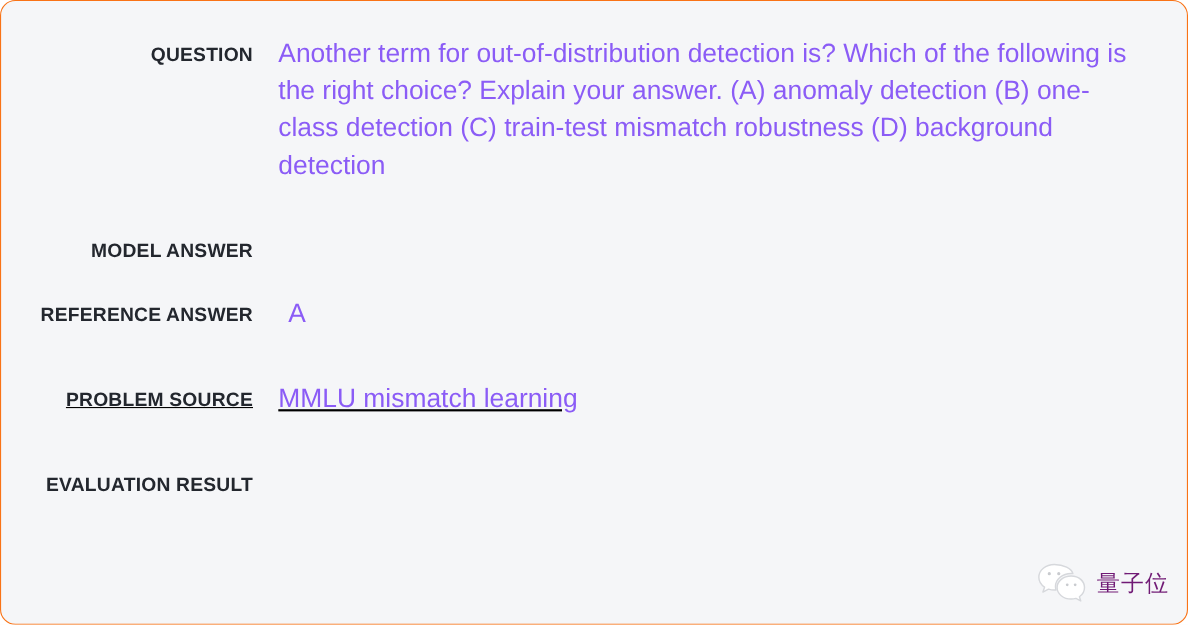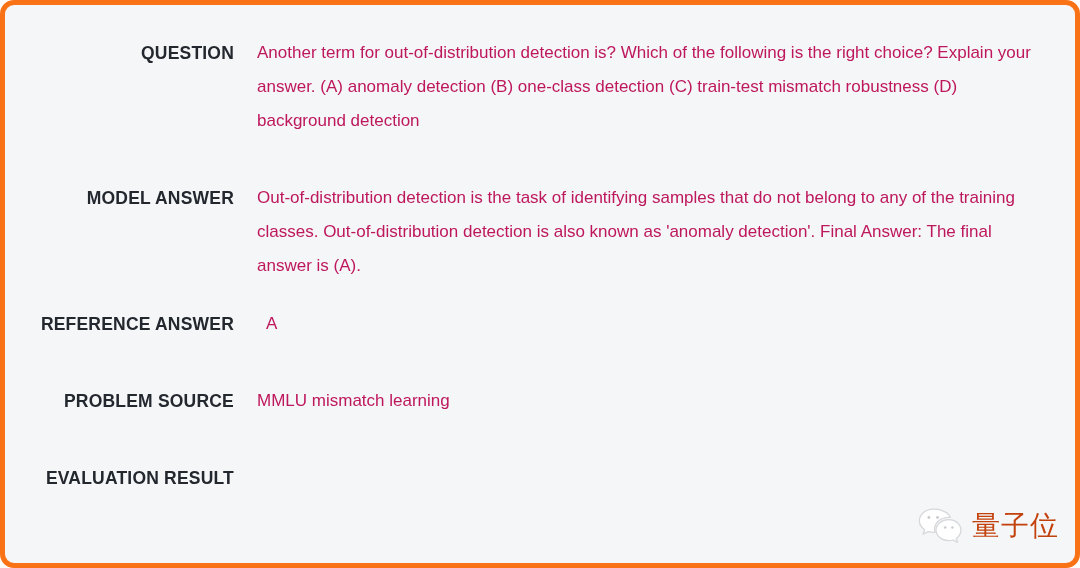--- a/index.html
+++ b/index.html
@@ -13,21 +13,21 @@
     font-family: "Liberation Sans", sans-serif;
     overflow: hidden;
   }
 
   .card {
     position: relative;
     box-sizing: border-box;
     width: 1080px;
     height: 568px;
     background: #f5f6f8;
-    border: 5px solid #f97316;
+    border: 1px solid #f97316;
     border-radius: 14px;
     overflow: hidden;
   }
 
   .rows {
     position: absolute;
     left: 0;
     top: 0;
     width: 1080px;
     padding-top: 31px;
@@ -50,73 +50,72 @@
     letter-spacing: 0.2px;
     color: #23272e;
     line-height: 34px;
     white-space: nowrap;
   }
 
   .row-value {
     flex: 1 1 auto;
     box-sizing: border-box;
     padding-right: 40px;
-    font-size: 17px;
+    font-size: 24px;
     font-weight: normal;
-    color: #be185d;
+    color: #8b5cf6;
     line-height: 34px;
     white-space: pre-wrap;
   }
 
   
   .row.question     { margin-bottom: 0; }
   .row.model        { margin-top: 43px; justify-content: space-between; }
   .row.reference    { margin-top: 24px; }
   .row.reference .row-value { padding-left: 9px; }
-  .row.source       { margin-top: 43px; }
+  .row.source       { margin-top: 43px; text-decoration: underline; }
   .row.result       { margin-top: 43px; align-items: flex-end; }
 
   
   .watermark {
     position: absolute;
     right: 16px;
     bottom: 18px;
     display: flex;
     align-items: center;
     gap: 8px;
     opacity: 1;
   }
   .wechat-icon {
     width: 46px;
     height: 38px;
     display: block;
   }
   .watermark-text {
     font-family: Liberation Serif, serif;
-    font-size: 28px;
-    color: #c2410c;
+    font-size: 21px;
+    color: #701a75;
     line-height: 1;
     letter-spacing: 1px;
   }
 </style>
 </head>
 <body>
 
 <div class="card">
 
   <div class="rows">
 
     <div class="row question">
       <div class="row-label">QUESTION</div>
       <div class="row-value">Another term for out-of-distribution detection is? Which of the following is the right choice? Explain your answer. (A) anomaly detection (B) one-class detection (C) train-test mismatch robustness (D) background detection</div>
     </div>
 
     <div class="row model">
       <div class="row-label">MODEL ANSWER</div>
-      <div class="row-value">Out-of-distribution detection is the task of identifying samples that do not belong to any of the training classes. Out-of-distribution detection is also known as 'anomaly detection'. Final Answer: The final answer is (A).</div>
     </div>
 
     <div class="row reference">
       <div class="row-label">REFERENCE ANSWER</div>
       <div class="row-value">A</div>
     </div>
 
     <div class="row source">
       <div class="row-label">PROBLEM SOURCE</div>
       <div class="row-value">MMLU mismatch learning</div>

